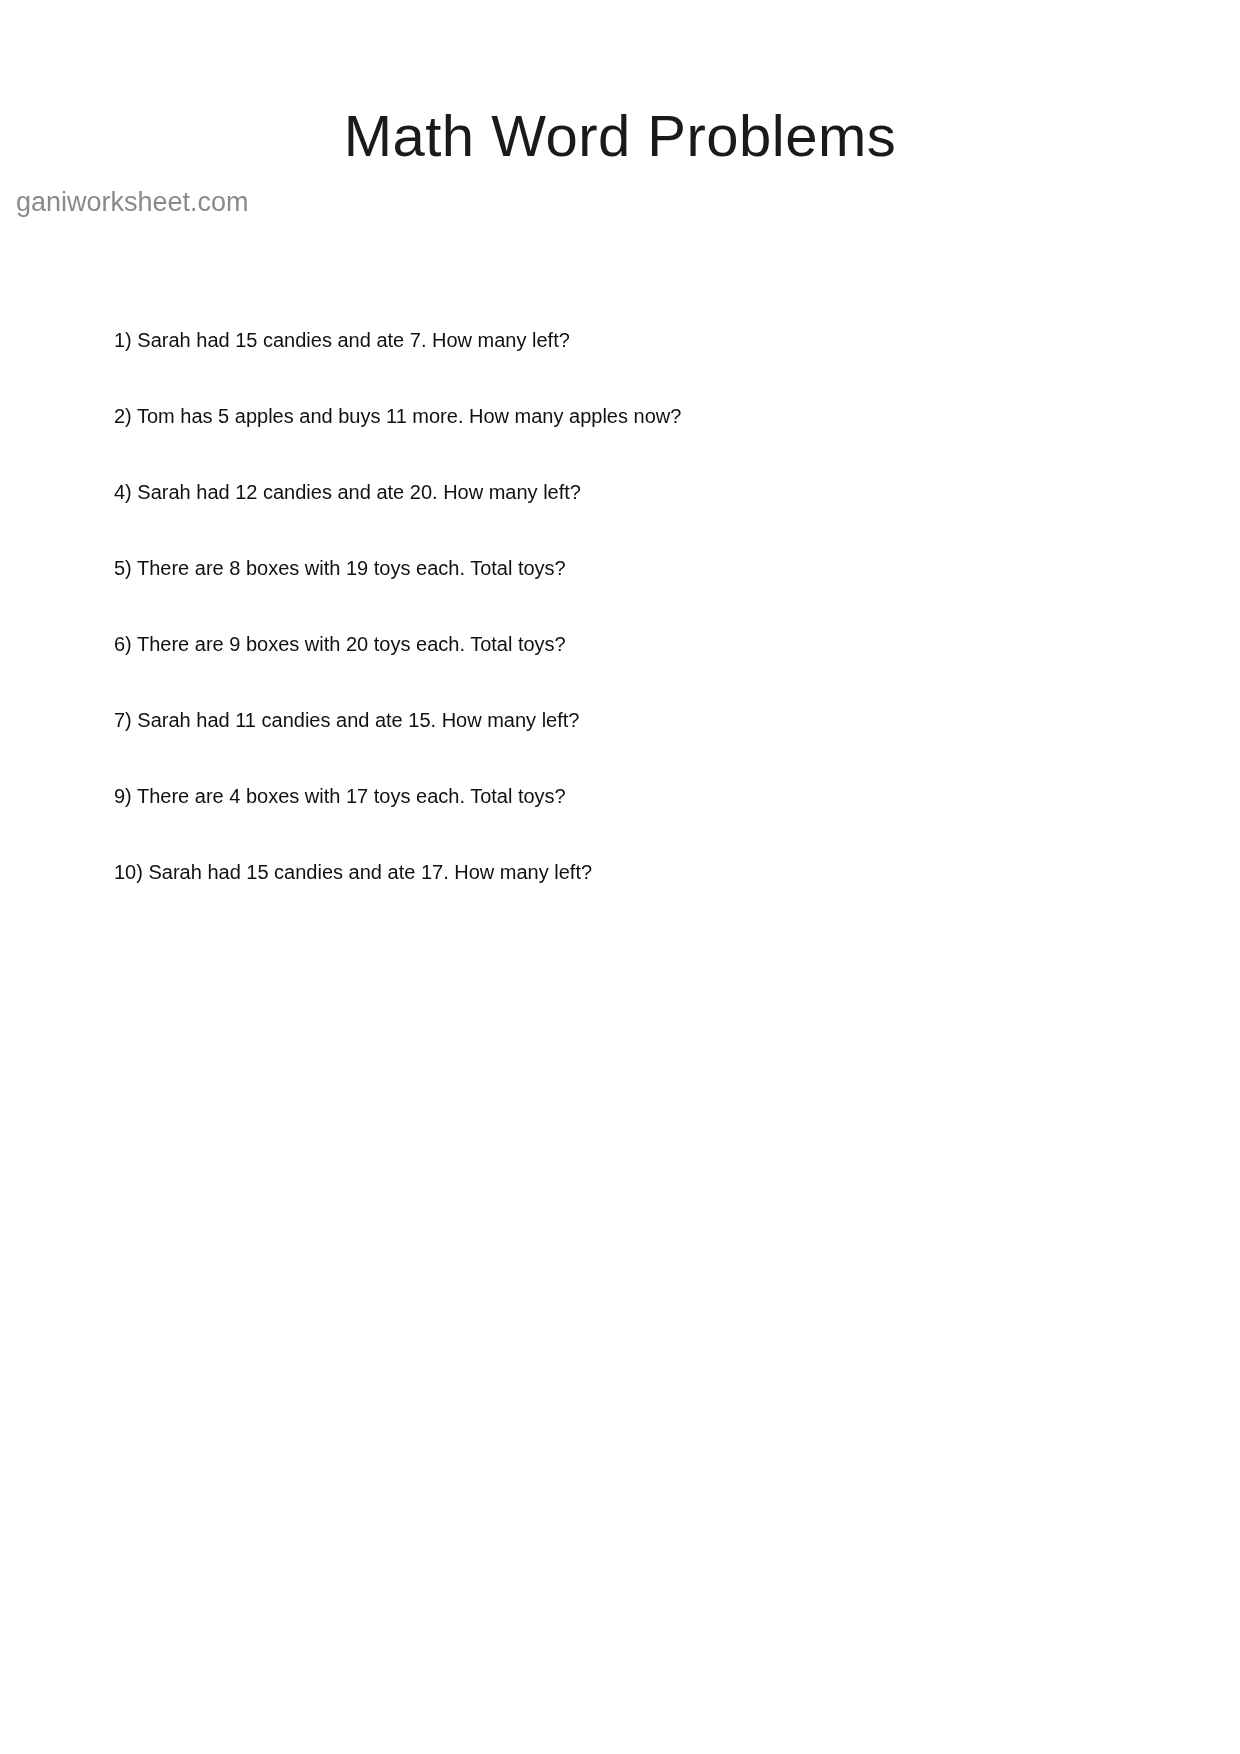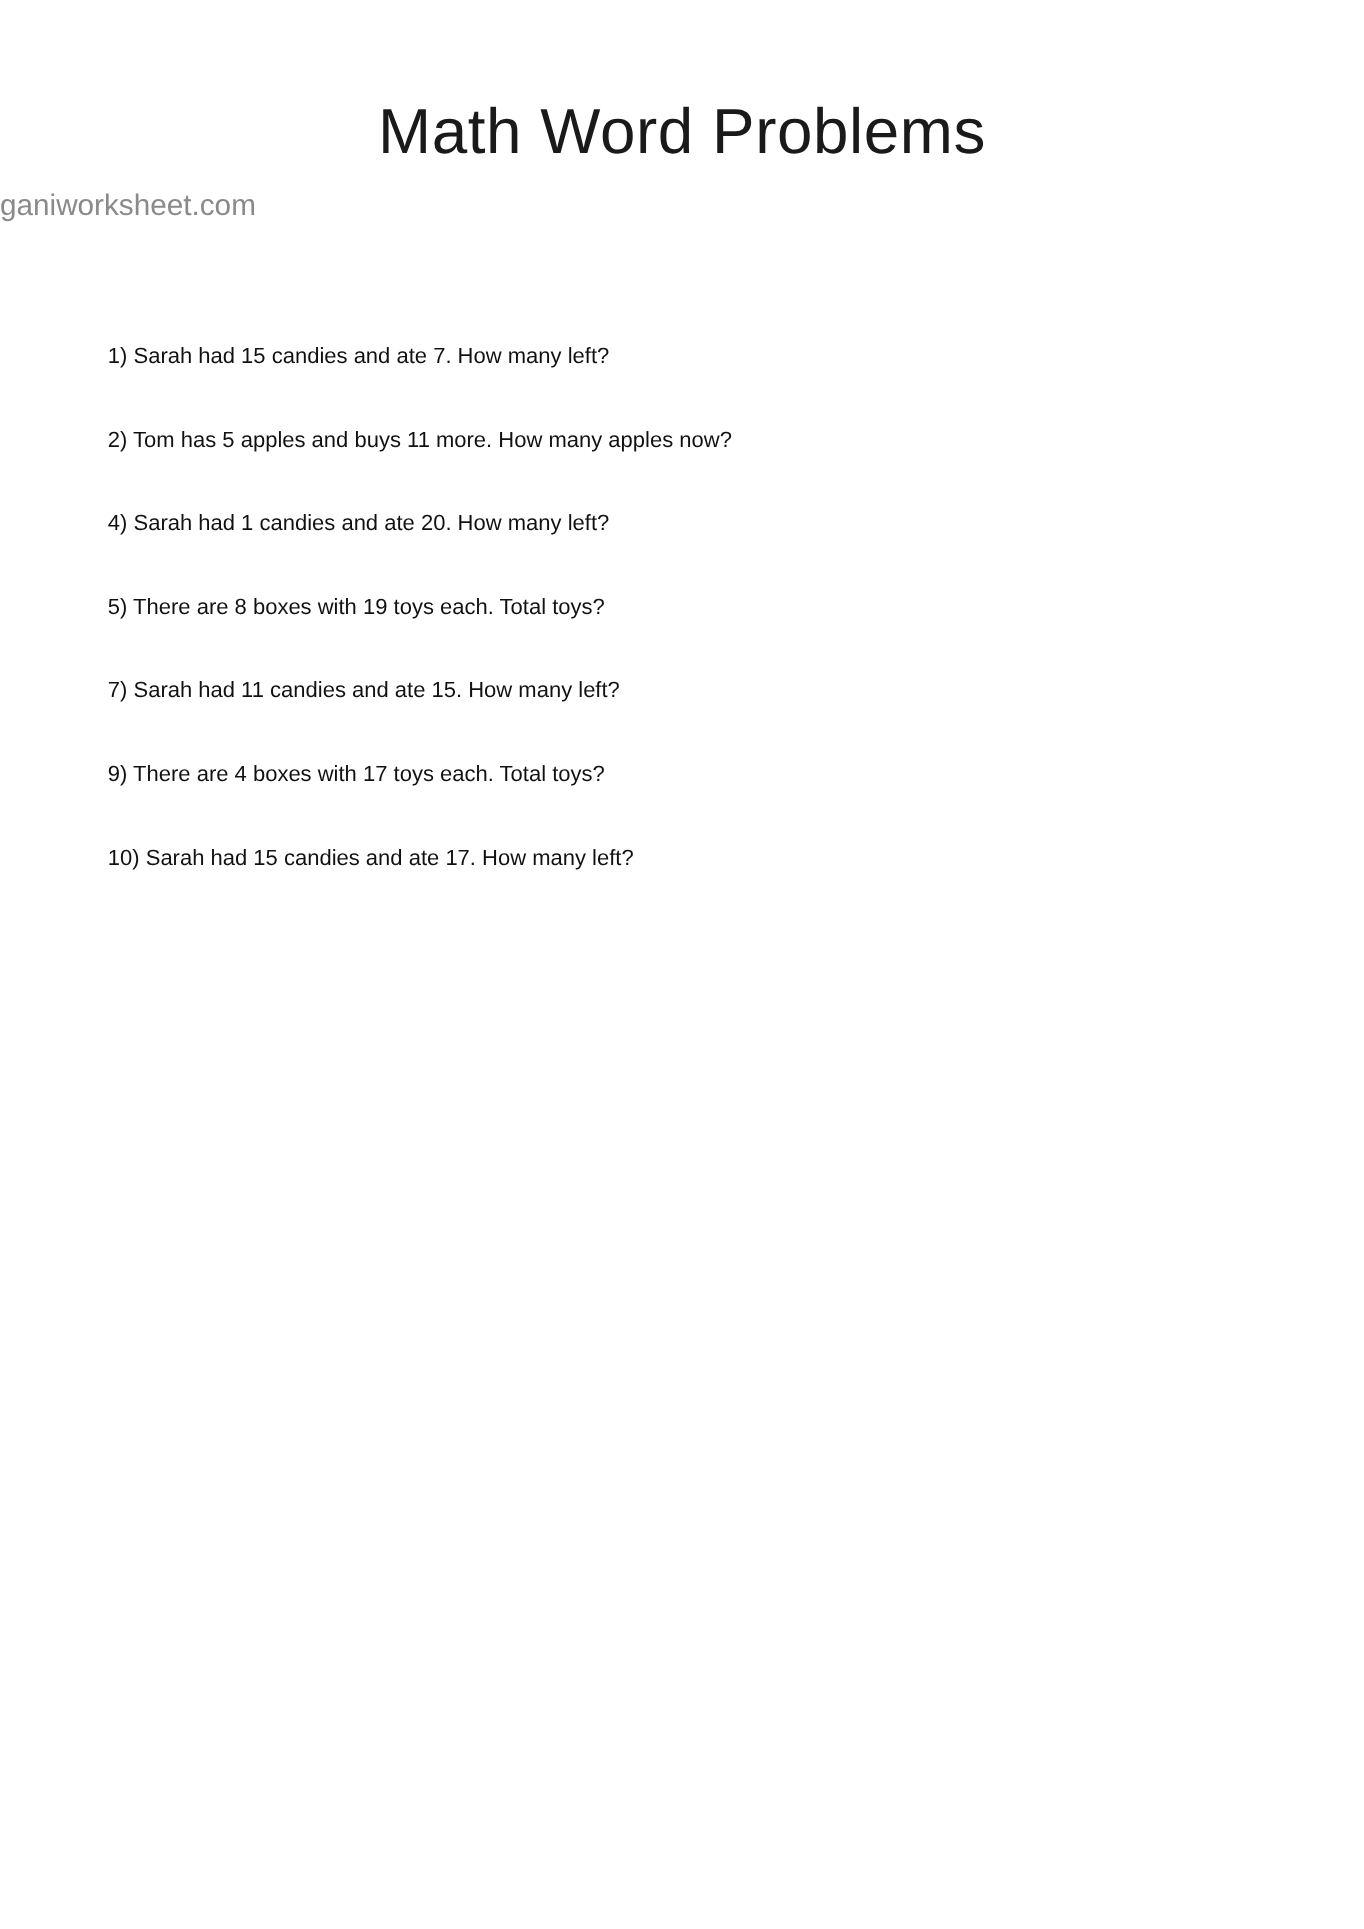--- a/index.html
+++ b/index.html
@@ -12,21 +12,21 @@
     height: 1754px;
     font-family: "Liberation Sans", sans-serif;
     color: #000000;
     position: relative;
     overflow: hidden;
   }
   .page {
     width: 1240px;
     height: 1754px;
     box-sizing: border-box;
-    padding: 0;
+    padding: 16px;
     position: relative;
   }
   .worksheet-title {
     text-align: center;
     font-size: 58px;
     font-weight: normal;
     color: #1a1a1a;
     margin: 0;
     padding-top: 86px;
     letter-spacing: 0.5px;
@@ -58,19 +58,20 @@
 </head>
 <body>
 
 <div class="page">
   <h1 class="worksheet-title">Math Word Problems</h1>
   <div class="worksheet-subtitle">ganiworksheet.com</div>
 
   <ol class="problems">
     <li class="problem-item">1) Sarah had 15 candies and ate 7. How many left?</li>
     <li class="problem-item">2) Tom has 5 apples and buys 11 more. How many apples now?</li>
-    <li class="problem-item">4) Sarah had 1 candies and ate 20. How many left?</li>
+    <li class="problem-item">4) Sarah had 12 candies and ate 20. How many left?</li>
     <li class="problem-item">5) There are 8 boxes with 19 toys each. Total toys?</li>
+    <li class="problem-item">6) There are 9 boxes with 20 toys each. Total toys?</li>
     <li class="problem-item">7) Sarah had 11 candies and ate 15. How many left?</li>
     <li class="problem-item">9) There are 4 boxes with 17 toys each. Total toys?</li>
     <li class="problem-item">10) Sarah had 15 candies and ate 17. How many left?</li>
   </ol>
 </div>
 
 </body></html>

